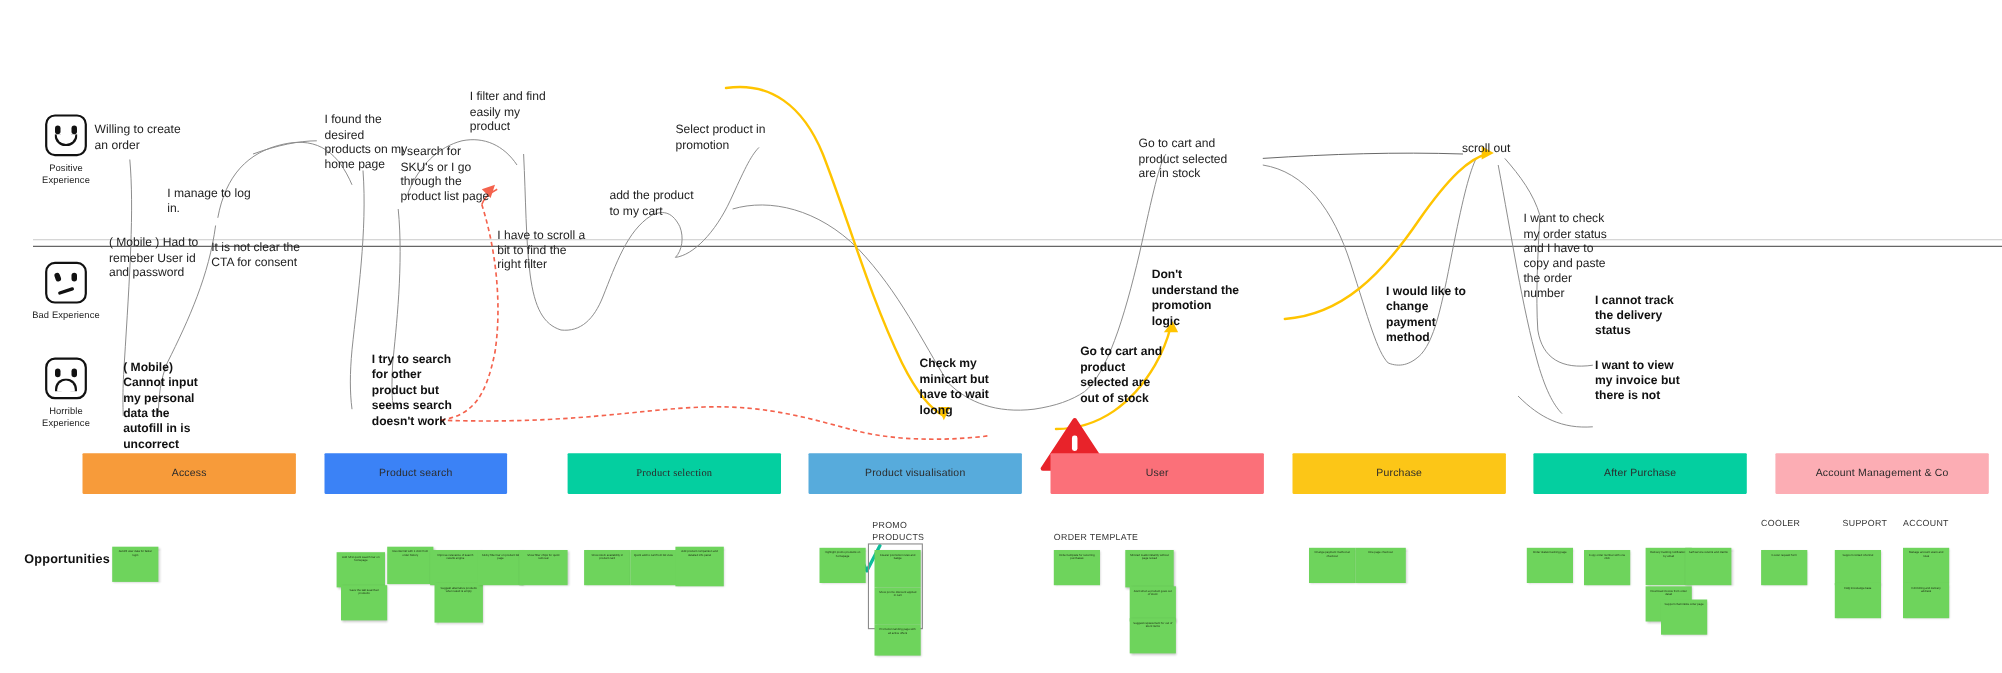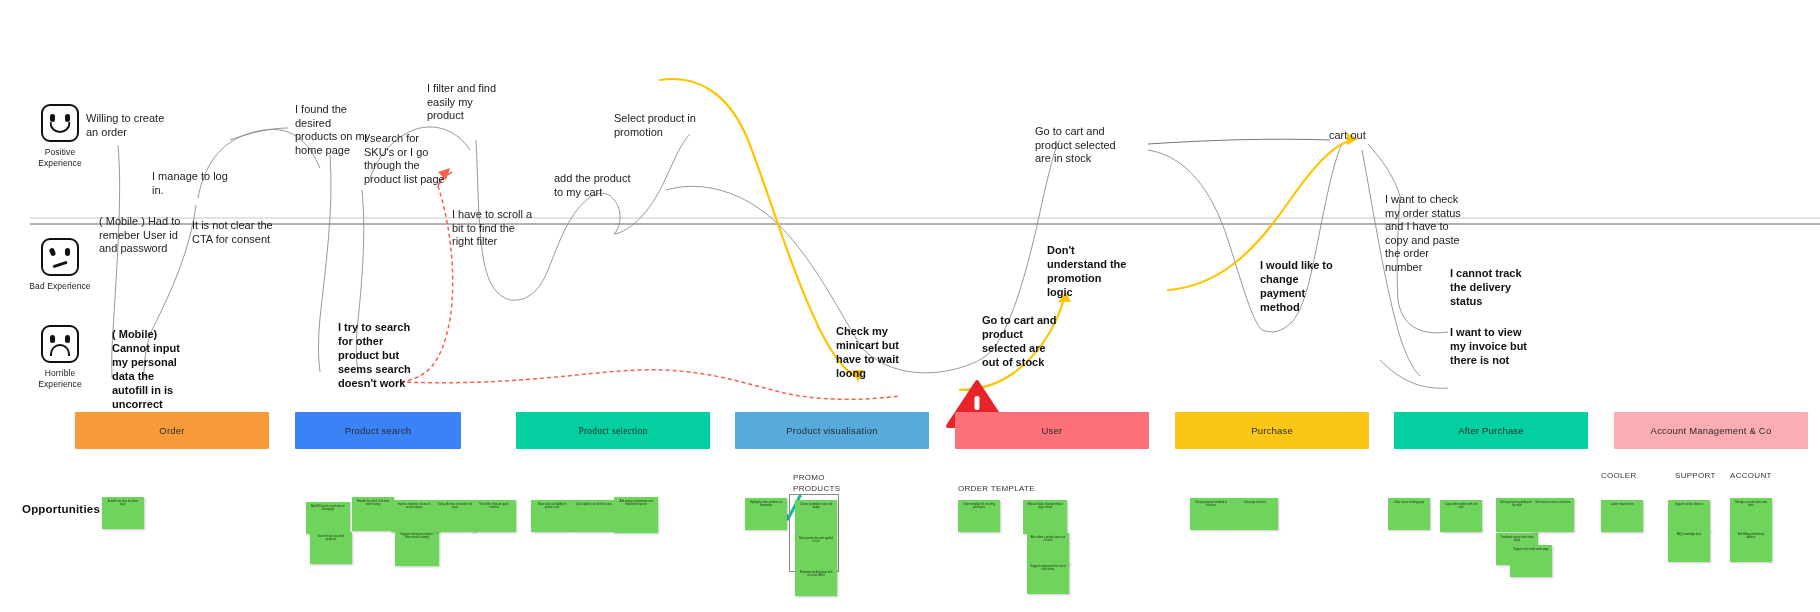--- a/index.html
+++ b/index.html
@@ -265,41 +265,41 @@
 selected are
 out of stock</div>
   <div class="note bold" style="left:1047px;top:243px;width:98px;">Don't
 understand the
 promotion
 logic</div>
   <div class="note" style="left:1035px;top:125px;width:110px;">Go to cart and
 product selected
 are in stock</div>
 
-  <div class="note" style="left:1329px;top:129px;width:70px;">cart out</div>
+  <div class="note" style="left:1329px;top:129px;width:70px;">scroll out</div>
   <div class="note bold" style="left:1260px;top:258px;width:95px;">I would like to
 change
 payment
 method</div>
 
   <div class="note" style="left:1385px;top:193px;width:102px;">I want to check
 my order status
 and I have to
 copy and paste
 the order
 number</div>
   <div class="note bold" style="left:1450px;top:266px;width:95px;">I cannot track
 the delivery
 status</div>
   <div class="note bold" style="left:1450px;top:325px;width:98px;">I want to view
 my invoice but
 there is not</div>
 
   <div class="stagebar" style="left:75px;top:412px;width:194px;background:#F79B3A;">
-    <span>Order</span>
+    <span>Access</span>
     </div>
   <div class="stagebar" style="left:295px;top:412px;width:166px;background:#3b82f6;">
     <span>Product search</span>
     </div>
   <div class="stagebar" style="left:516px;top:412px;width:194px;background:#04CFA0;font-family:Liberation Serif, serif;">
     <span>Product selection</span>
     </div>
   <div class="stagebar" style="left:735px;top:412px;width:194px;background:#57ABDC;">
     <span>Product visualisation</span>
     </div>

